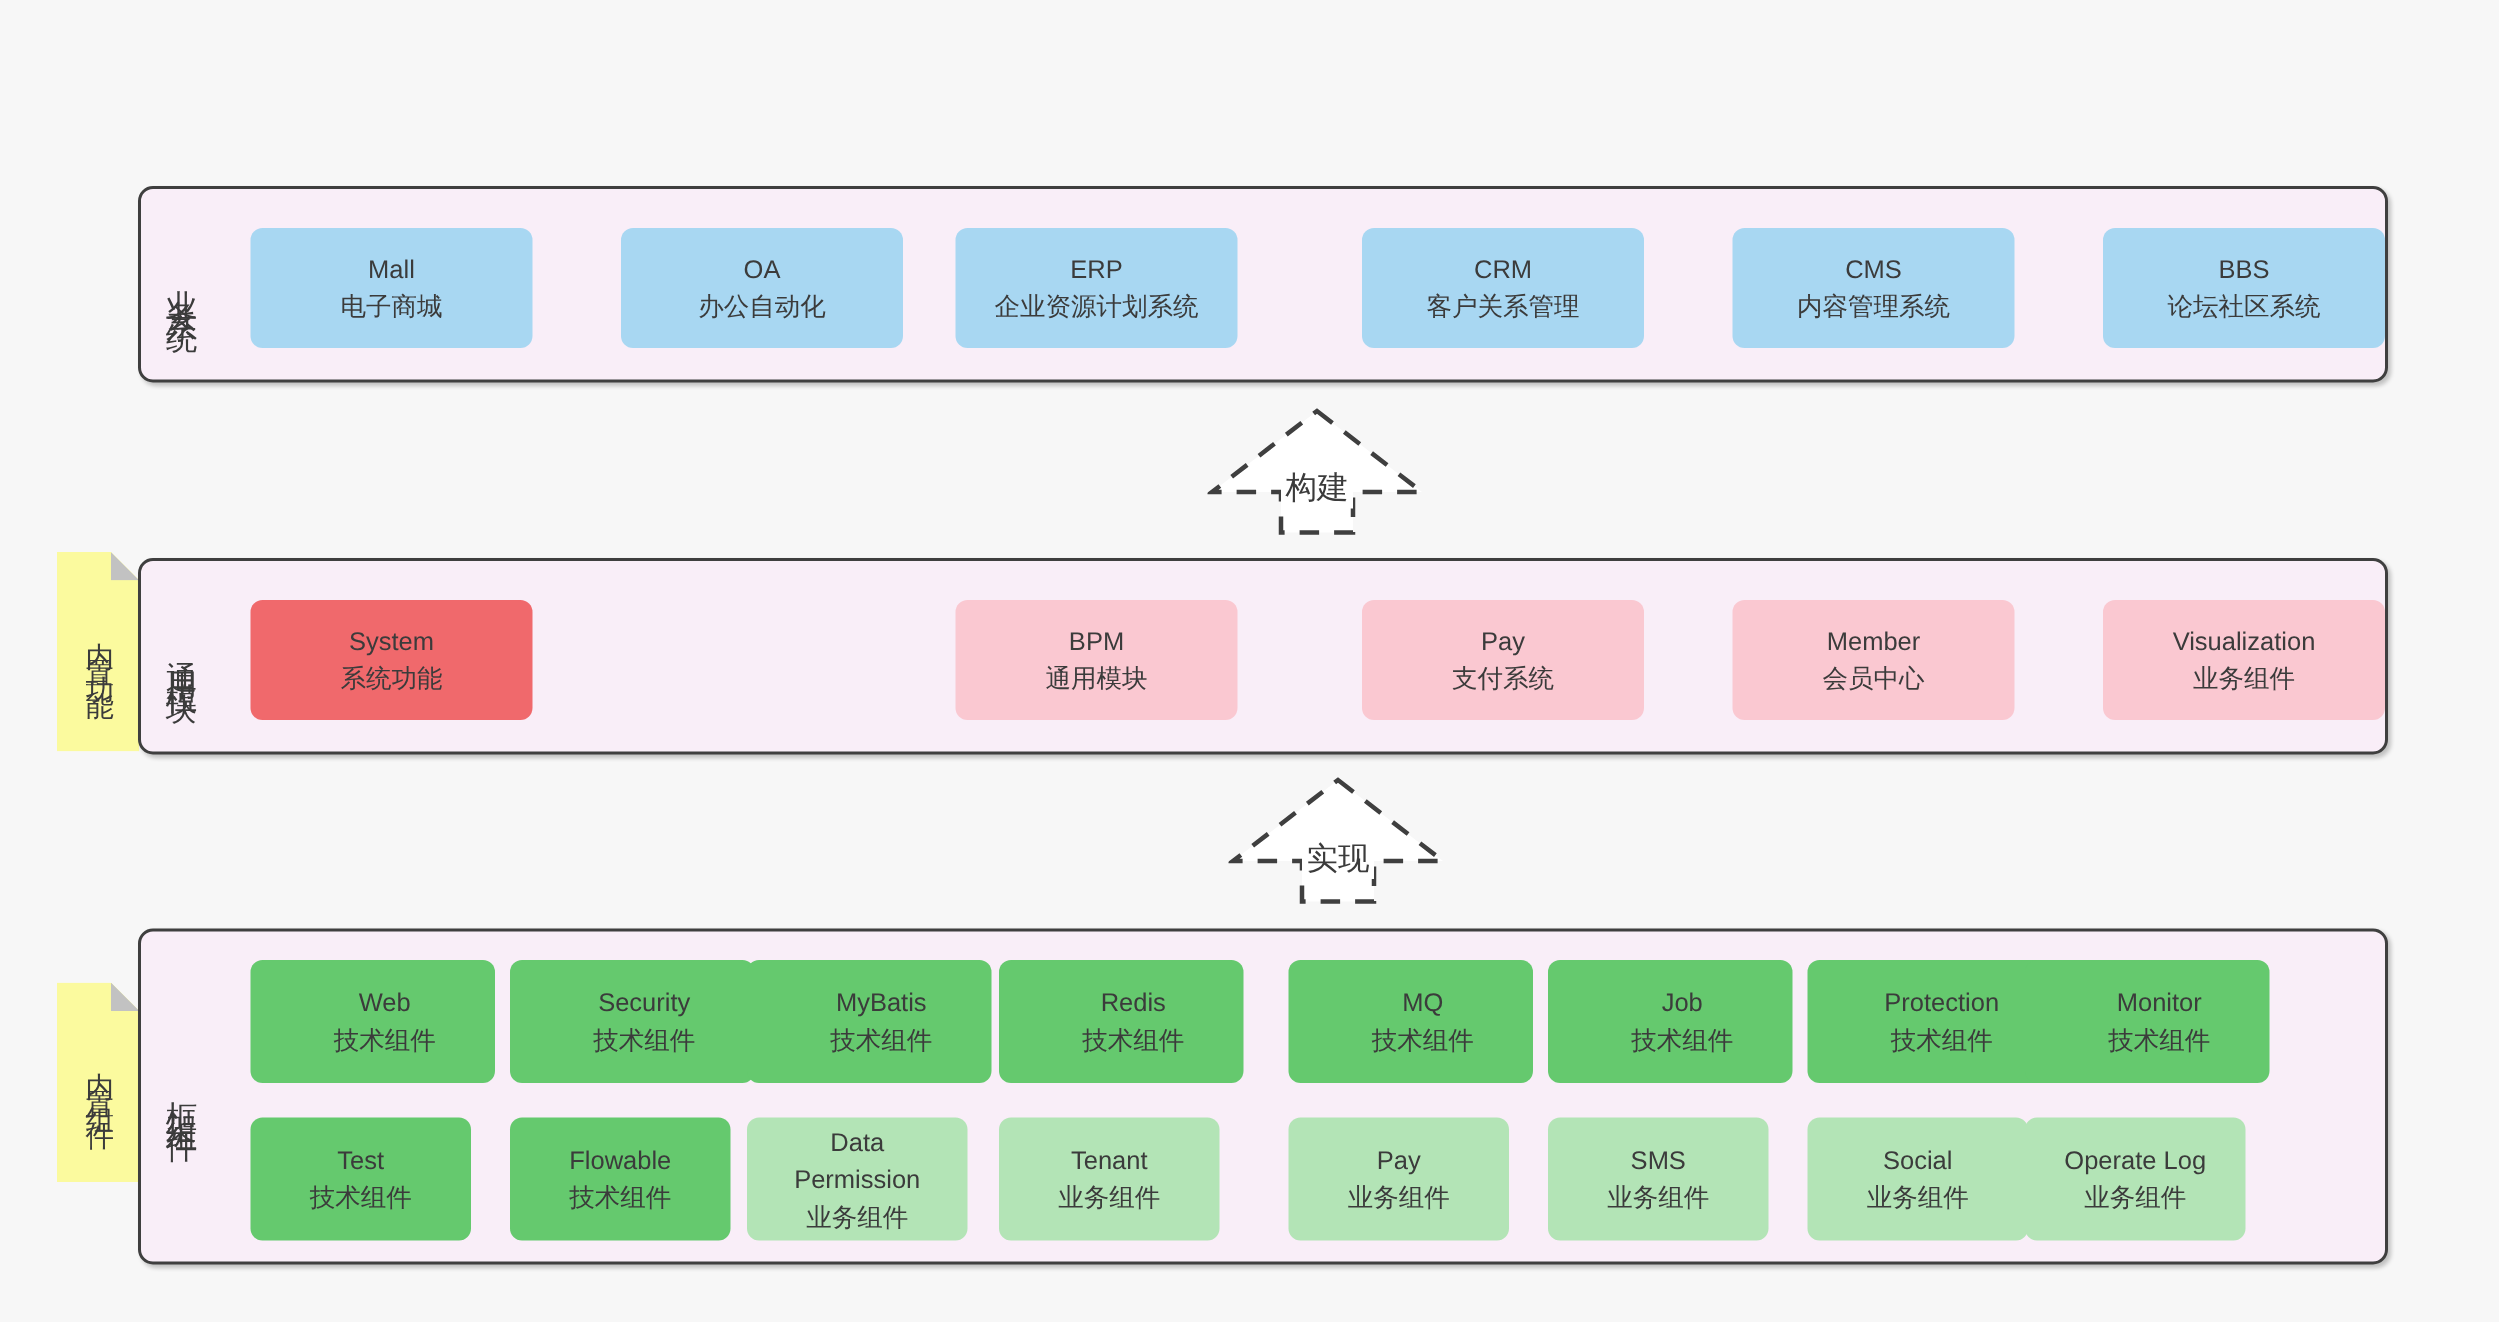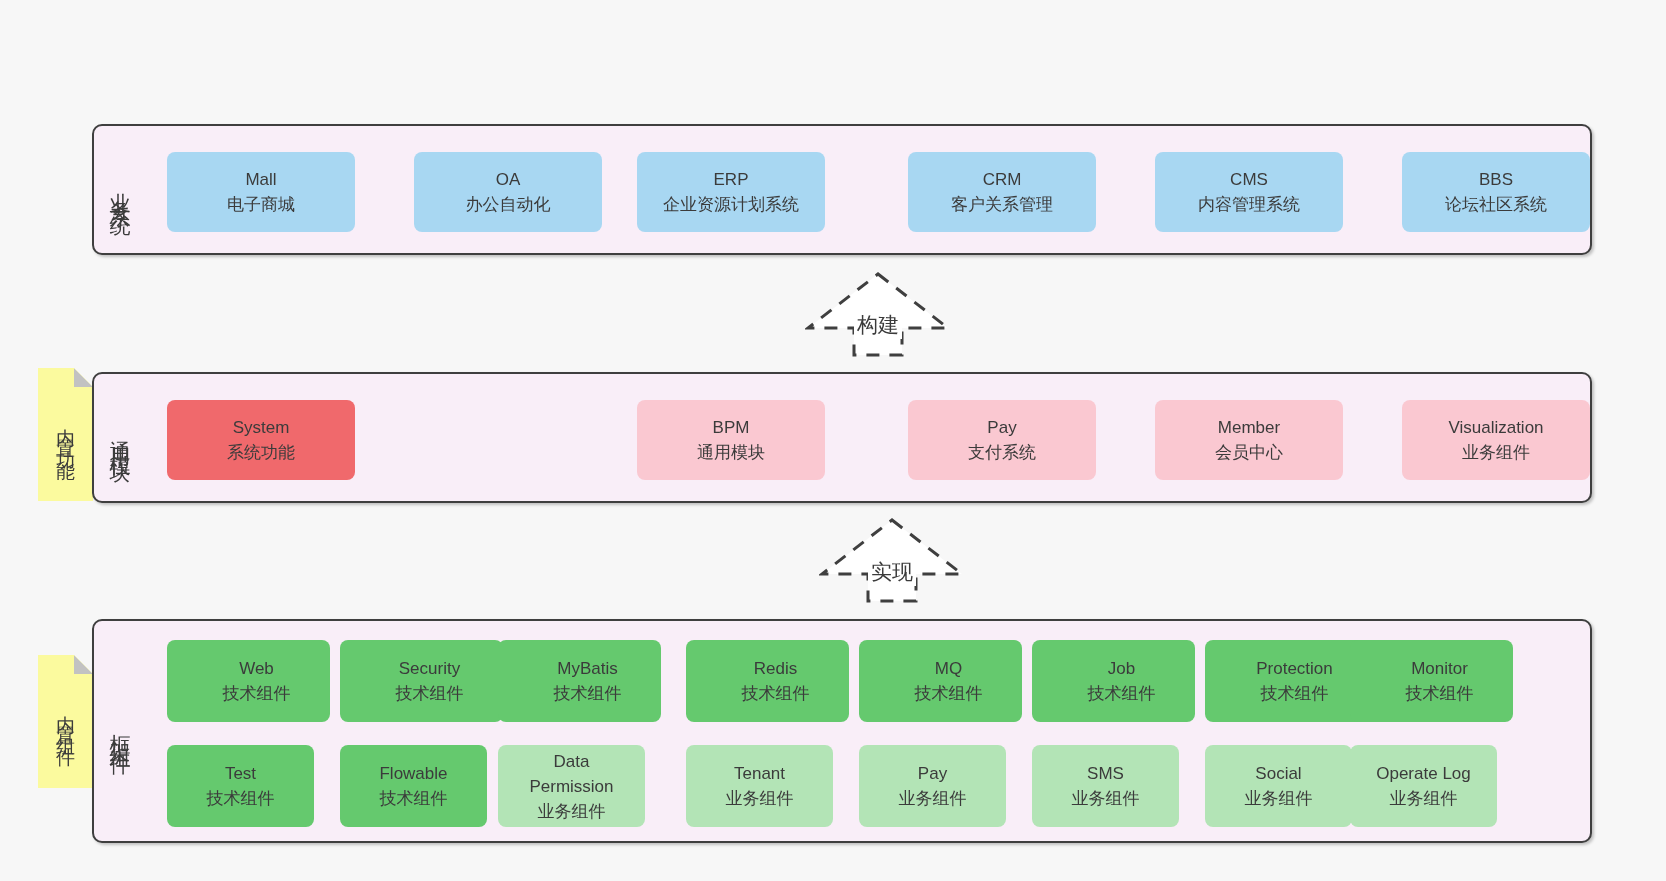--- a/index.html
+++ b/index.html
@@ -39,21 +39,21 @@
     display:flex; flex-direction:column; align-items:center; justify-content:center;
     text-align:center; font-size:17px; line-height:25px;
     color:var(--text,#3b3b3b);
     margin-left:12px;
   }
   .box-name { white-space:pre-line; }
   .box6 { top:26px; width:188px; height:80px; }
   .box8 { width:147px; height:82px; }
   .r1 { top:19px;padding-left:16px; } .r2 { top:124px; }
   .p6-0{left:61px}.p6-1{left:308px}.p6-2{left:531px}.p6-3{left:802px}.p6-4{left:1049px}.p6-5{left:1296px}
-  .p8-0{left:61px}.p8-1{left:234px}.p8-2{left:392px}.p8-3{left:580px}.p8-4{left:753px}.p8-5{left:926px}.p8-6{left:1099px}.p8-7{left:1244px}
+  .p8-0{left:61px}.p8-1{left:234px}.p8-2{left:392px}.p8-3{left:560px}.p8-4{left:753px}.p8-5{left:926px}.p8-6{left:1099px}.p8-7{left:1244px}
   .blue       { background:var(--box-blue,#a8d7f2); }
   .red        { background:var(--box-red,#f0696c); }
   .pink       { background:var(--box-pink,#fac8d1);text-align:center; }
   .green      { background:var(--box-green,#65c96e); }
   .lightgreen { background:var(--box-green-light,#b3e4b6); }
 
   
   .sticky {
     position:absolute; left:38px; width:55px; height:133px;
     background:var(--sticky-yellow,#fbfa9e);

